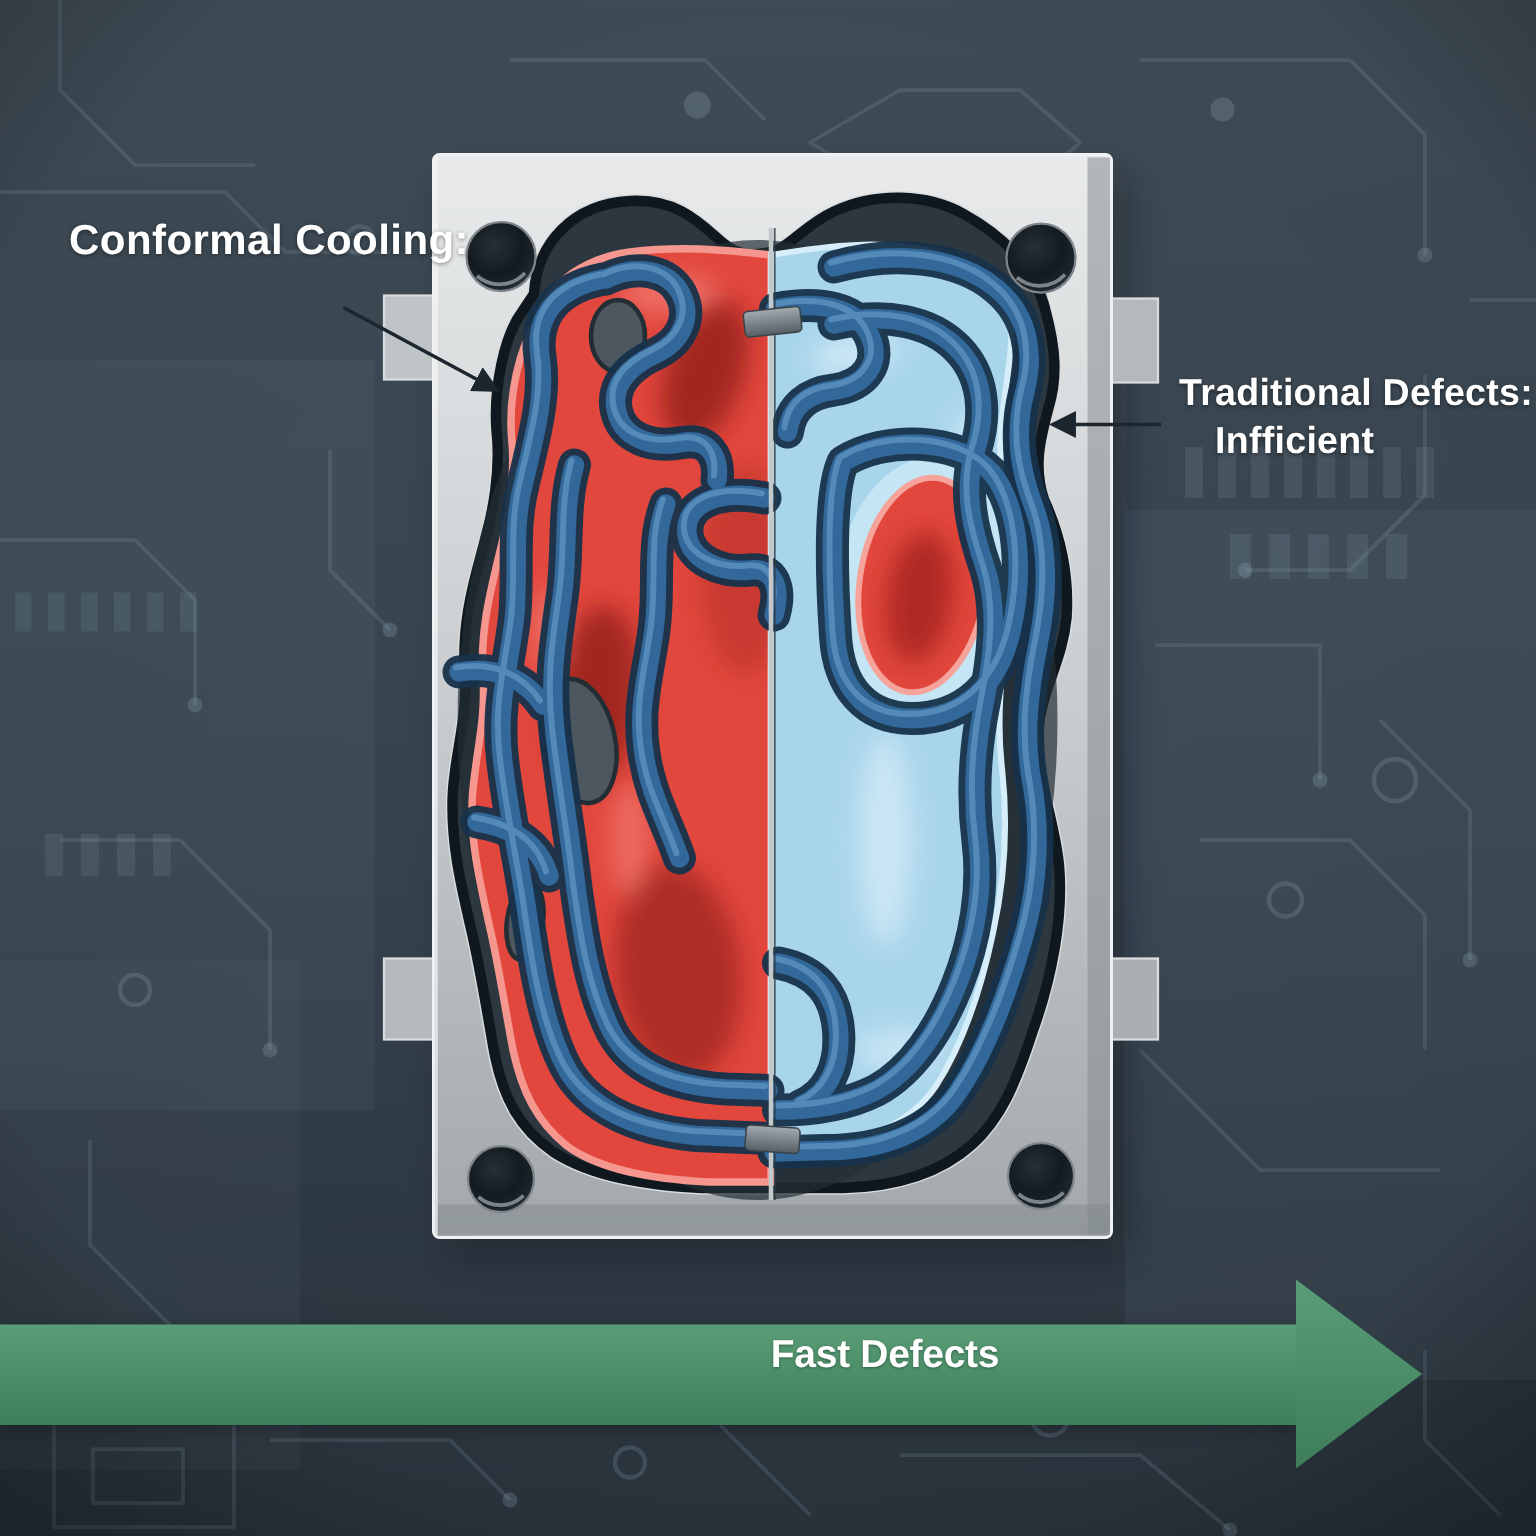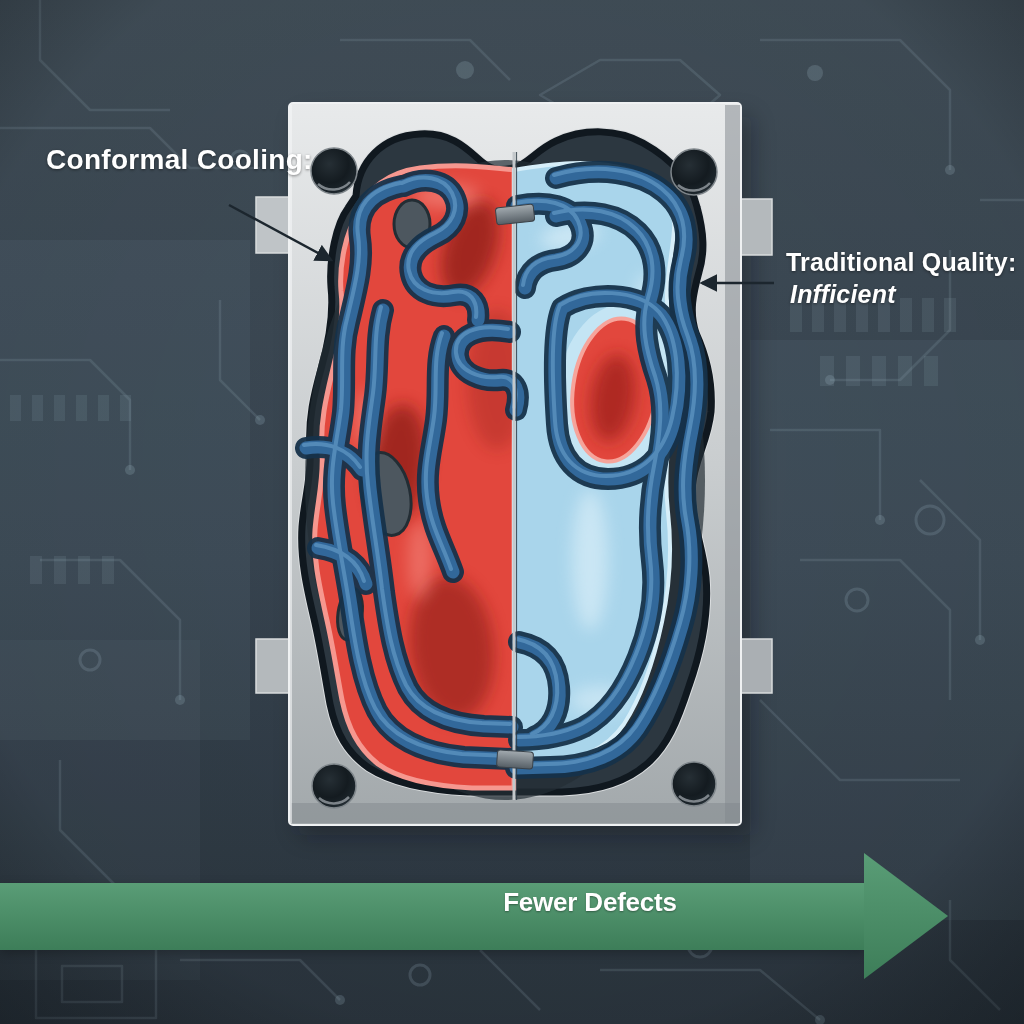--- a/index.html
+++ b/index.html
@@ -3,21 +3,21 @@
 <meta charset="utf-8">
 <style>
   html,body{margin:0;padding:0;width:1024px;height:1024px;overflow:hidden;
     background:var(--page-bg,#36424c);font-family:"Liberation Sans",sans-serif;}
   .stage{position:relative;width:1024px;height:816px;}
   .stage svg{position:absolute;left:0;top:0;}
   .label{position:absolute;color:var(--label-text,#fff);font-weight:700;
     text-shadow:0 1px 3px rgba(0,0,0,.45);line-height:1.28;}
   .label-conformal{left:46px;top:142px;font-size:28px;letter-spacing:.3px;}
   .label-traditional{left:786px;top:246px;font-size:25px;letter-spacing:.2px;}
-  .label-traditional .l2{margin-left:4px;font-style:italic;}
+  .label-traditional .l2{margin-left:24px;}
   .banner-band{position:absolute;left:0;top:883px;width:866px;height:67px;
     background-color:var(--banner-green,#479267);
     background-image:linear-gradient(180deg,rgba(255,255,255,.10),rgba(0,0,0,.14));
     box-shadow:0 3px 10px rgba(0,0,0,.25);}
   .banner-head{position:absolute;left:864px;top:853px;width:84px;height:126px;
     background-color:var(--banner-green,#479267);
     background-image:linear-gradient(180deg,rgba(255,255,255,.10),rgba(0,0,0,.14));
     clip-path:polygon(0 0,100% 50%,0 100%);}
   .banner-text{position:absolute;left:170px;top:887px;width:840px;
     text-align:center;color:var(--label-text,#fff);font-weight:700;
@@ -282,23 +282,23 @@
 
   <path d="M229,205 L331,260" stroke="#1c262e" stroke-width="2.4" fill="none" marker-end="url(#arr)"></path>
   <path d="M774,283 L702,283" stroke="#1c262e" stroke-width="2.4" fill="none" marker-end="url(#arr)"></path>
 </svg>
 
 <div class="label label-conformal">
   <div class="l1">Conformal Cooling:</div>
 </div>
 
 <div class="label label-traditional">
-  <div class="l1">Traditional Quality:</div>
+  <div class="l1">Traditional Defects:</div>
   <div class="l2">Infficient</div>
 </div>
 
 <div class="banner-band"></div>
 <div class="banner-head"></div>
 <div class="banner-text">
-  <div>Fewer Defects</div>
+  <div>Fast Defects</div>
 </div>
 
 </div>
 
 </body></html>

